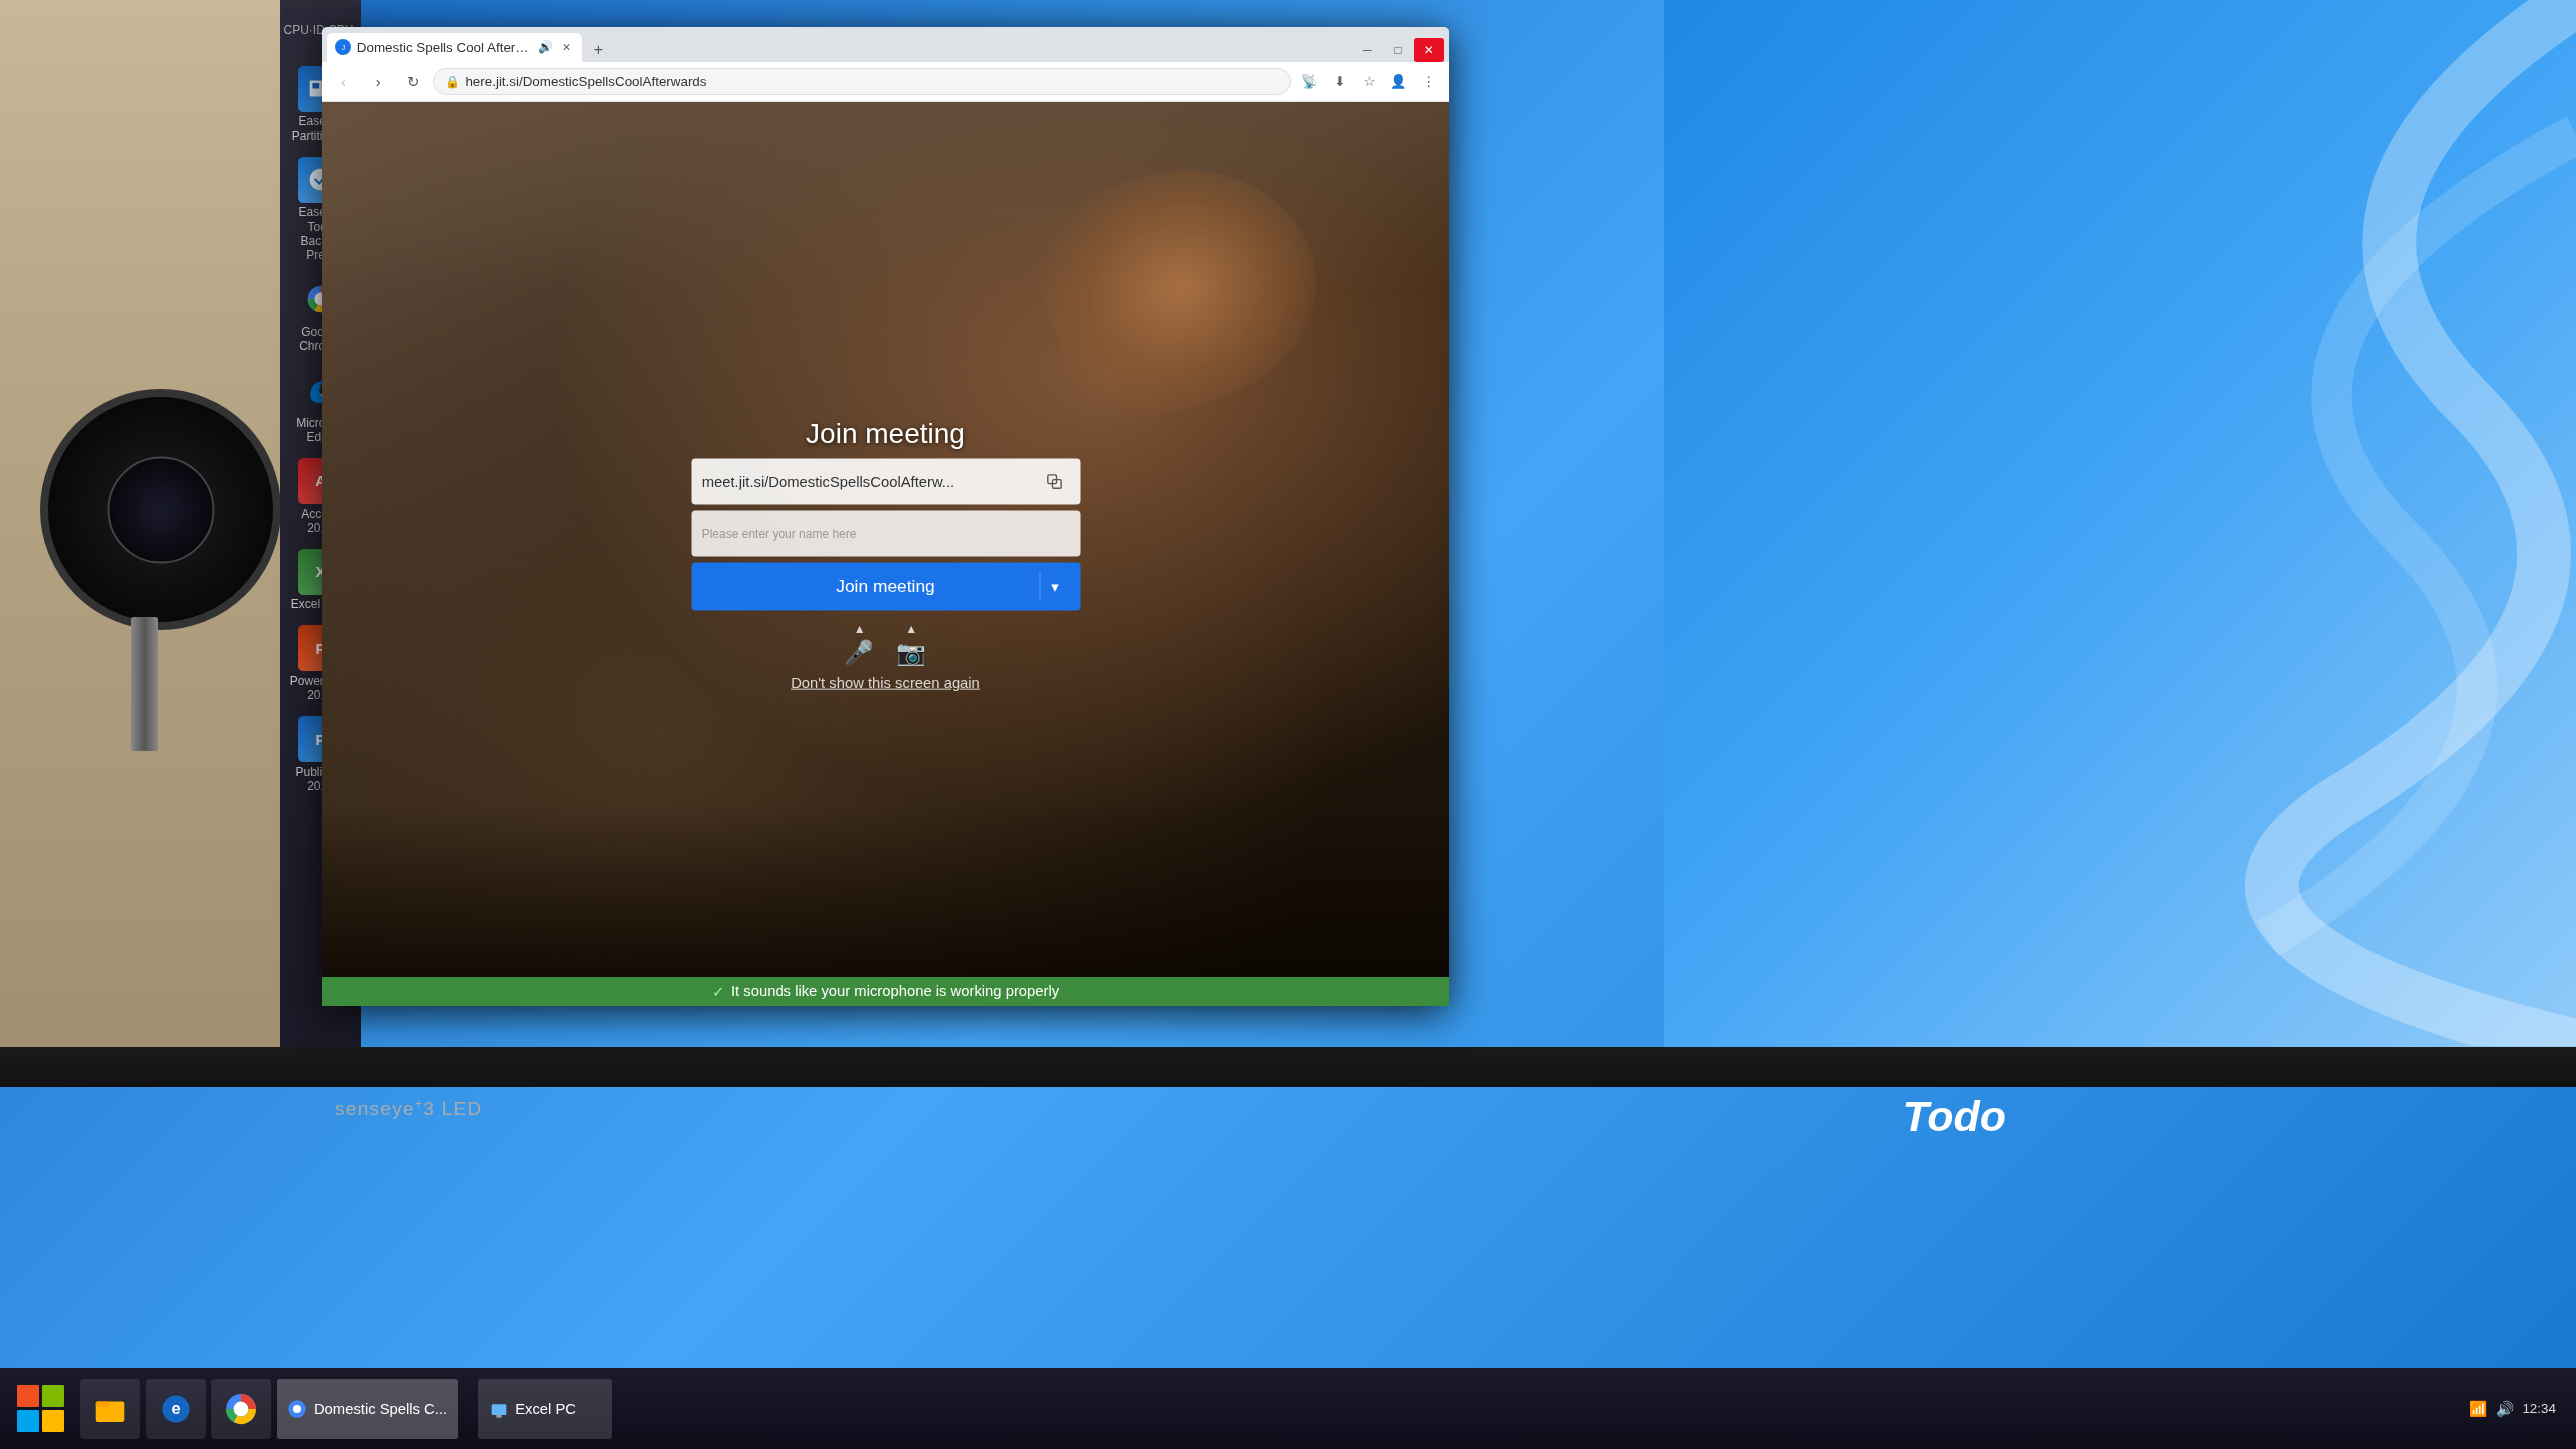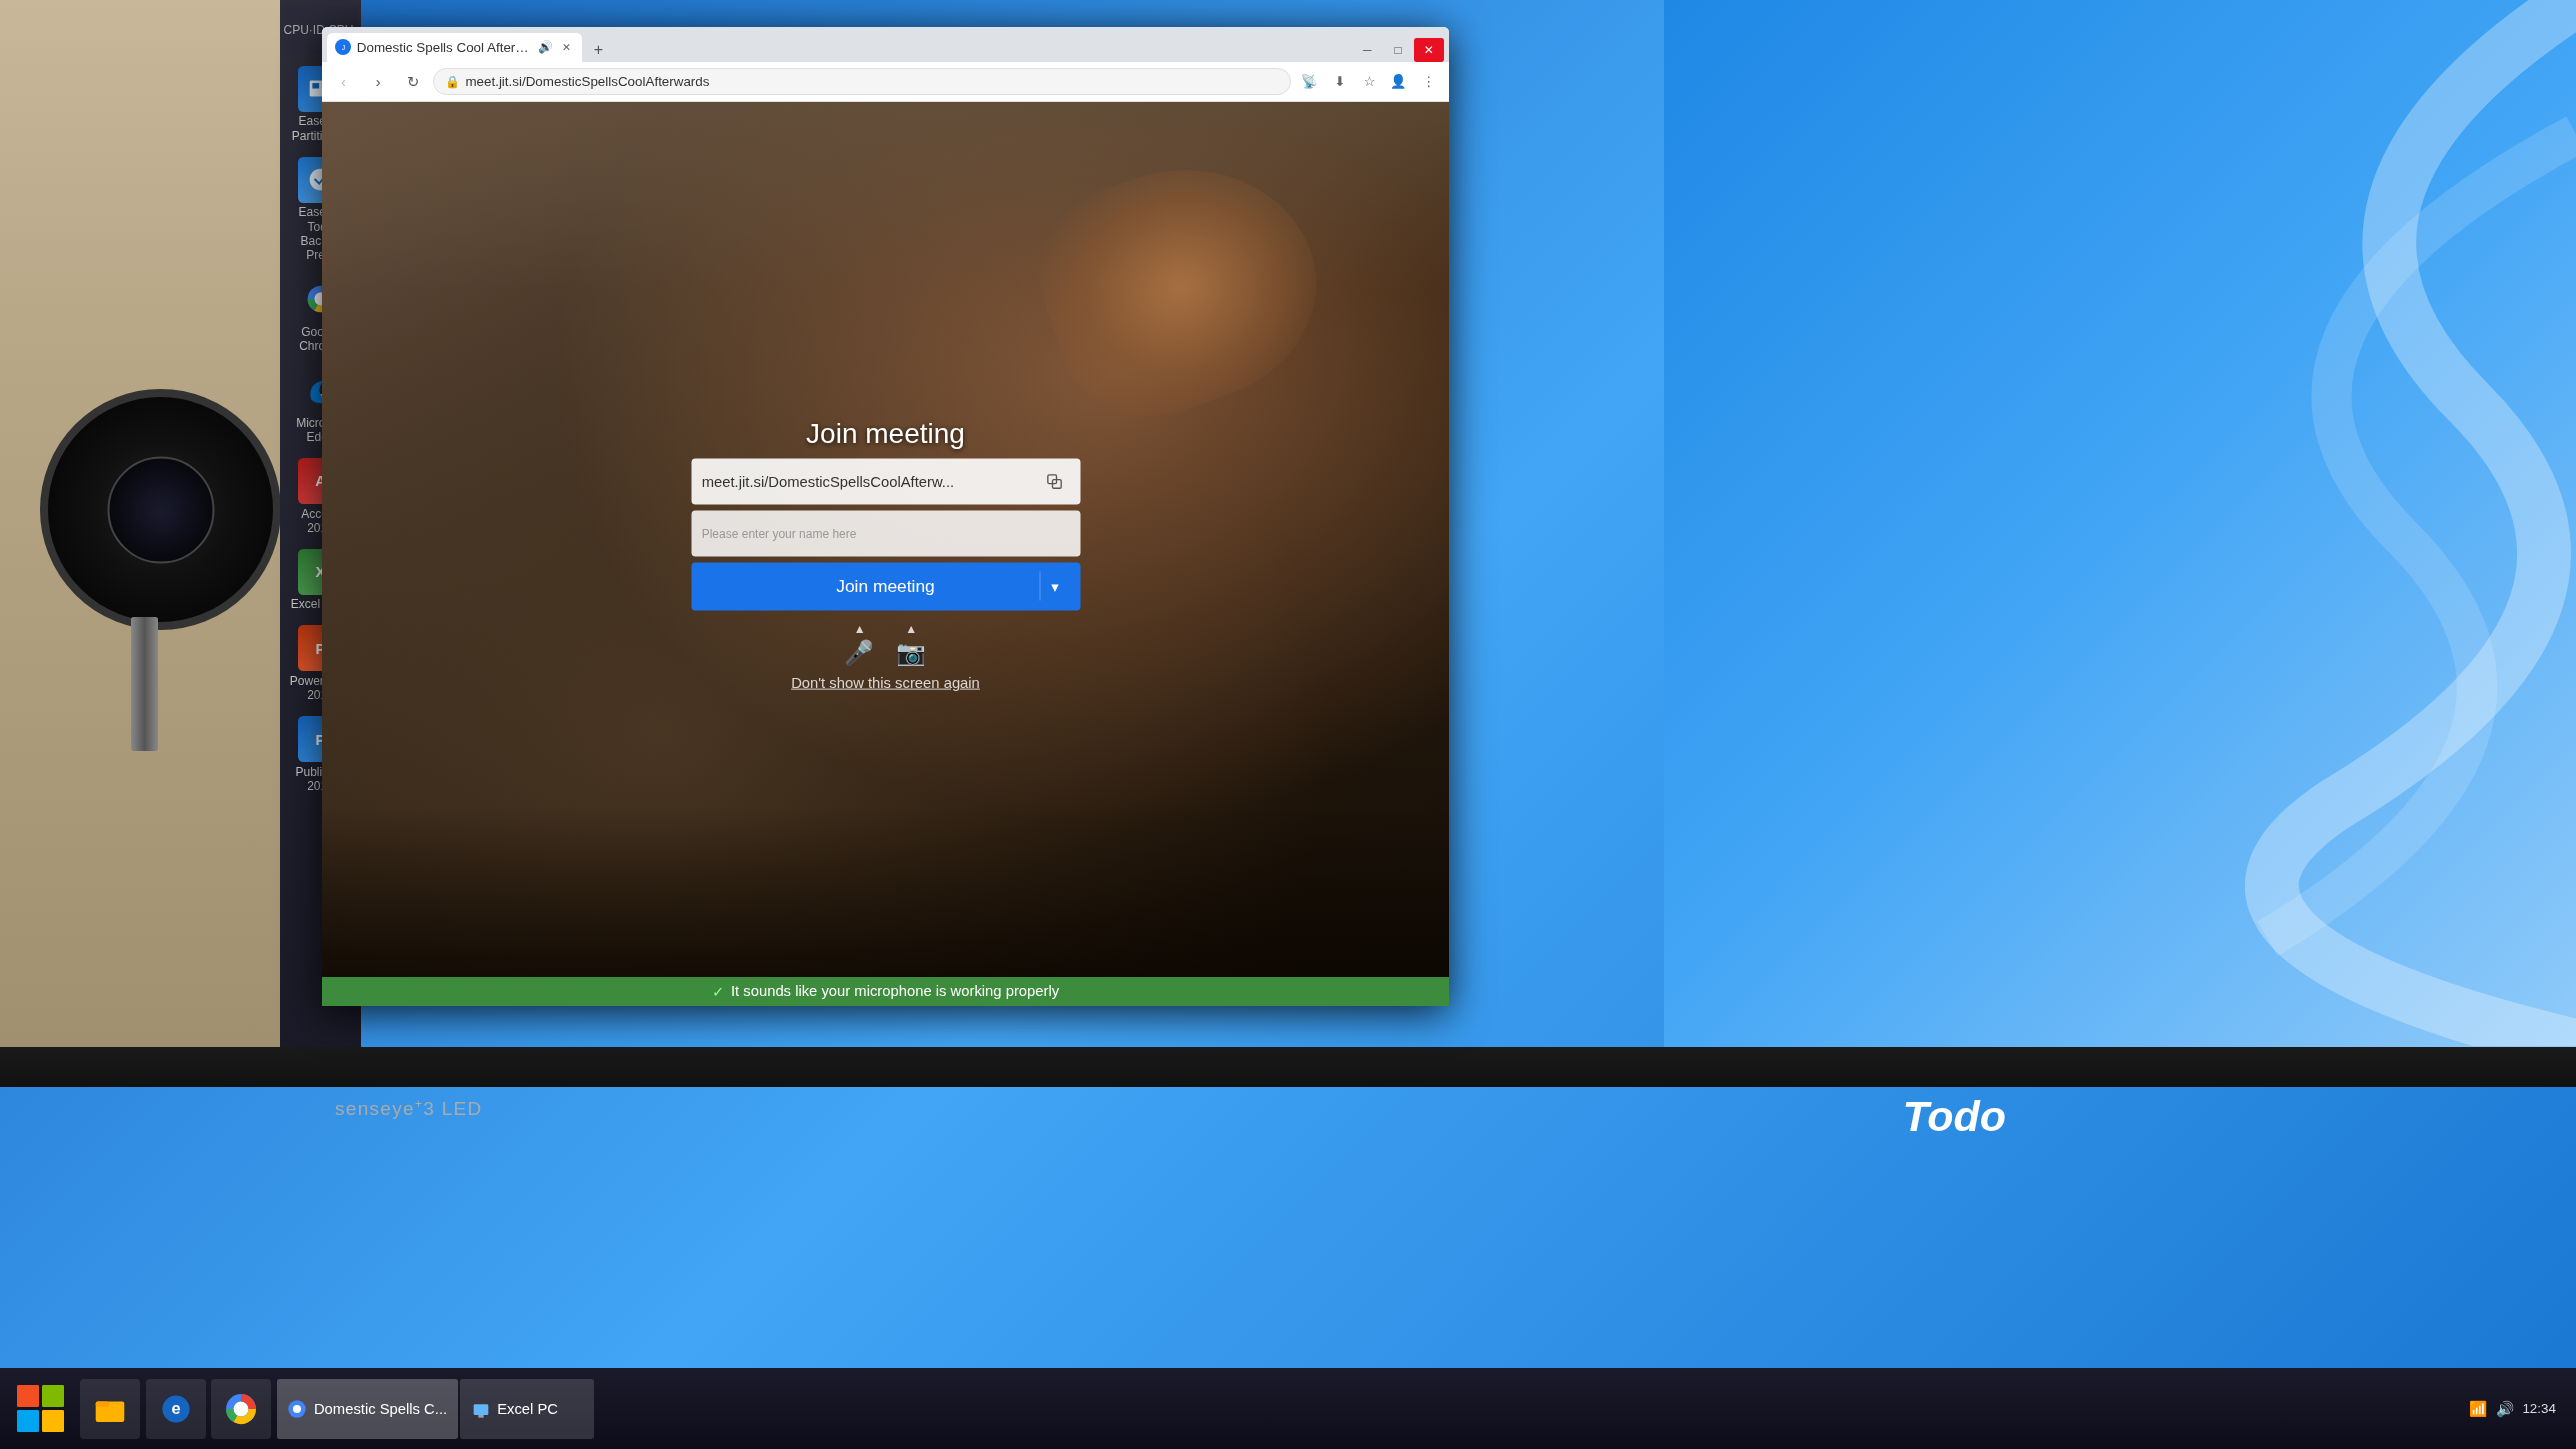--- a/index.html
+++ b/index.html
@@ -627,21 +627,21 @@
         <div style="width:29.5px;height:24px;display:flex;align-items:center;justify-content:center;cursor:pointer;color:white;font-size:12px;border-radius:2.7px;background:#e81123;">✕</div>
       </div>
     </div>
 
     <div class="address-bar">
       <div class="nav-btn disabled">‹</div>
       <div class="nav-btn">›</div>
       <div class="nav-btn">↻</div>
       <div class="address-input">
         <span class="address-lock">🔒</span>
-        <span class="address-text">meet.jit.si/DomesticSpellsCoolAfterwards</span>
+        <span class="address-text">here.jit.si/DomesticSpellsCoolAfterwards</span>
       </div>
       <div class="address-actions">
         <div class="addr-action-btn">📡</div>
         <div class="addr-action-btn">⬇</div>
         <div class="addr-action-btn">☆</div>
         <div class="addr-action-btn">👤</div>
         <div class="addr-action-btn">⋮</div>
       </div>
     </div>
 
@@ -739,21 +739,21 @@
           <circle cx="25" cy="25" r="22" fill="#4285F4"></circle>
           <circle cx="25" cy="25" r="11" fill="white"></circle>
           <path d="M25 3 A22 22 0 0 1 47 25 L36 25 A11 11 0 0 0 25 14 Z" fill="#EA4335"></path>
           <path d="M47 25 A22 22 0 0 1 14 44.1 L19.5 34.6 A11 11 0 0 0 36 25 Z" fill="#FBBC05"></path>
           <path d="M14 44.1 A22 22 0 0 1 3 25 L14 25 A11 11 0 0 0 19.5 34.6 Z" fill="#34A853"></path>
           <circle cx="25" cy="25" r="8" fill="white"></circle>
         </svg>
       </div>
     </div>
 
-    <div style="display:flex;gap:2px;margin-left:5.4px;">
+    <div style="display:flex;gap:20px;margin-left:5.4px;">
       <div class="taskbar-window-btn active">
         <svg width="20" height="20" viewBox="0 0 30 30">
           <circle cx="15" cy="15" r="13" fill="#4285F4"></circle>
           <circle cx="15" cy="15" r="6" fill="white"></circle>
         </svg>
         <span>Domestic Spells C...</span>
       </div>
       <div class="taskbar-window-btn">
         <svg width="20" height="20" viewBox="0 0 30 30">
           <rect x="4" y="8" width="22" height="16" rx="2" fill="#64B5F6"></rect>

